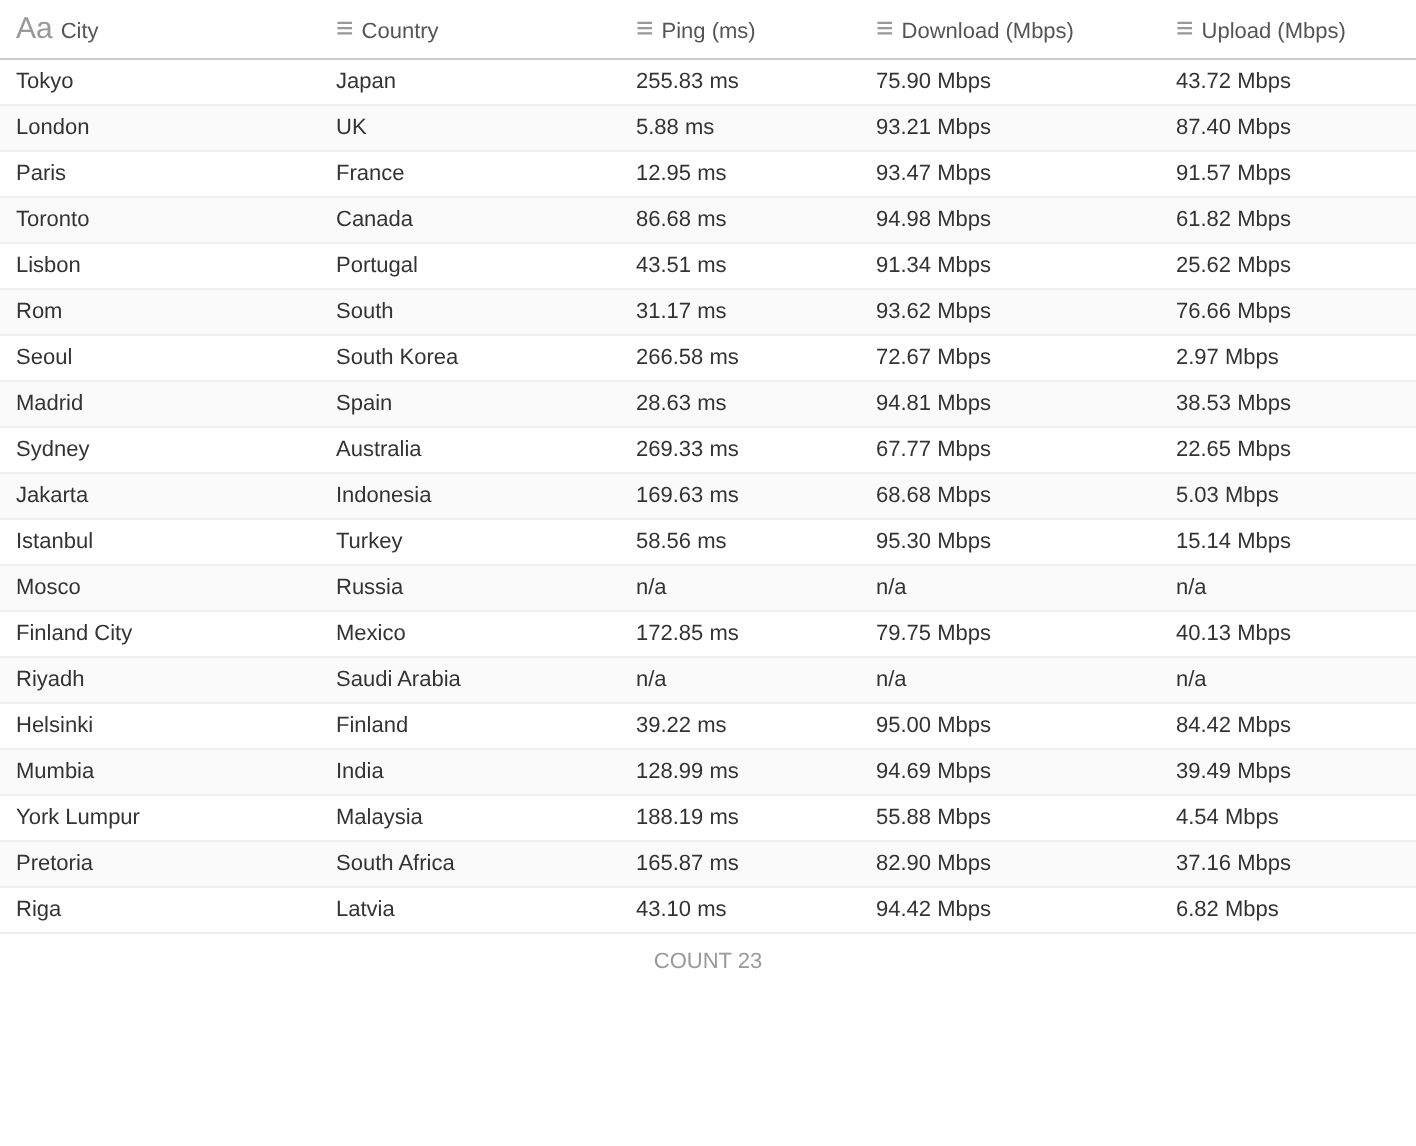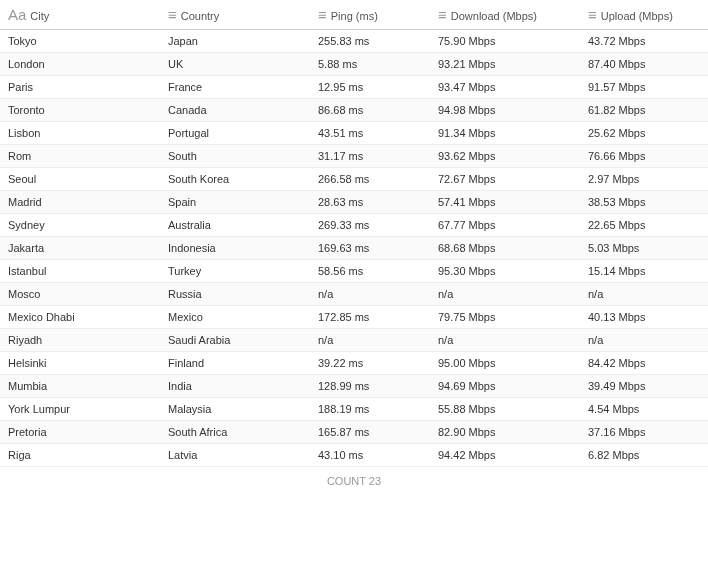--- a/index.html
+++ b/index.html
@@ -130,21 +130,21 @@
           <td class="col-city">Seoul</td>
           <td class="col-country">South Korea</td>
           <td class="col-ping">266.58 ms</td>
           <td class="col-download">72.67 Mbps</td>
           <td class="col-upload">2.97 Mbps</td>
         </tr>
         <tr>
           <td class="col-city">Madrid</td>
           <td class="col-country">Spain</td>
           <td class="col-ping">28.63 ms</td>
-          <td class="col-download">57.41 Mbps</td>
+          <td class="col-download">94.81 Mbps</td>
           <td class="col-upload">38.53 Mbps</td>
         </tr>
         <tr>
           <td class="col-city">Sydney</td>
           <td class="col-country">Australia</td>
           <td class="col-ping">269.33 ms</td>
           <td class="col-download">67.77 Mbps</td>
           <td class="col-upload">22.65 Mbps</td>
         </tr>
         <tr>
@@ -162,21 +162,21 @@
           <td class="col-upload">15.14 Mbps</td>
         </tr>
         <tr>
           <td class="col-city">Mosco</td>
           <td class="col-country">Russia</td>
           <td class="col-ping">n/a</td>
           <td class="col-download">n/a</td>
           <td class="col-upload">n/a</td>
         </tr>
         <tr>
-          <td class="col-city">Mexico Dhabi</td>
+          <td class="col-city">Finland City</td>
           <td class="col-country">Mexico</td>
           <td class="col-ping">172.85 ms</td>
           <td class="col-download">79.75 Mbps</td>
           <td class="col-upload">40.13 Mbps</td>
         </tr>
         <tr>
           <td class="col-city">Riyadh</td>
           <td class="col-country">Saudi Arabia</td>
           <td class="col-ping">n/a</td>
           <td class="col-download">n/a</td>

